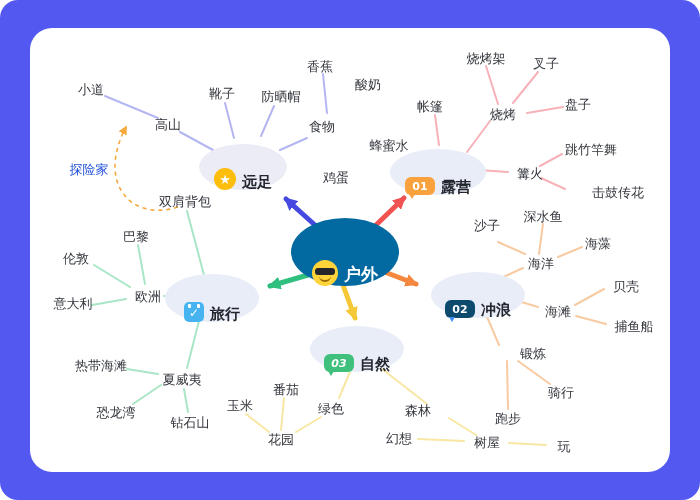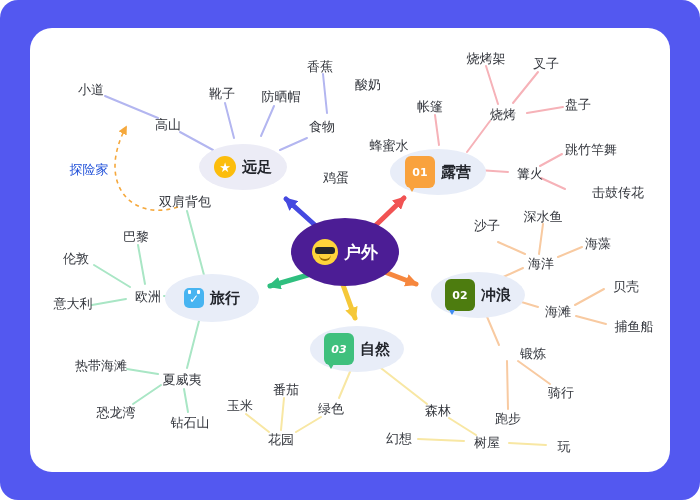--- a/index.html
+++ b/index.html
@@ -2,32 +2,32 @@
 <html><head>
 <meta charset="utf-8">
 <style>
   html,body{margin:0;padding:0;background:#fff;}
   .stage{position:relative;width:700px;height:500px;font-family:"DejaVu Sans","Liberation Sans",sans-serif;}
   .frame{position:absolute;inset:0;background:#5358f0;border-radius:18px;}
   .canvas{position:absolute;left:30px;top:28px;width:640px;height:444px;background:#ffffff;border-radius:22px;overflow:hidden;}
   .links{position:absolute;left:0;top:0;}
   .lbl{position:absolute;transform:translate(-50%,-50%);font-size:13px;color:#33363d;white-space:nowrap;line-height:1;}
   .lbl.orange{color:#1d4ed8;}
-  .node{position:absolute;transform:translate(-50%,-50%);display:flex;align-items:center;justify-content:center;gap:6px;border-radius:50%;}
+  .node{position:absolute;transform:translate(-50%,-50%);display:flex;align-items:flex-end;justify-content:center;gap:6px;border-radius:50%;}
   .node .ntext{font-size:15px;font-weight:600;color:#23262d;white-space:nowrap;line-height:1;}
   .fill-hike{background:#ececf6;}
   .fill-topic{background:#e8edf8;}
-  .root-node{background:#4c1d95;}
+  .root-node{background:#0369a1;}
   .root-node .rtext{font-size:17px;font-weight:bold;color:#ffffff;white-space:nowrap;}
   
-  .badge{position:relative;min-width:24px;height:32px;padding:0 3px;border-radius:6px;display:flex;align-items:center;justify-content:center;
+  .badge{position:relative;min-width:24px;height:18px;padding:0 3px;border-radius:6px;display:flex;align-items:center;justify-content:center;
          color:#fff;font-size:11px;font-weight:bold;line-height:1;}
   .badge::after{content:'';position:absolute;bottom:-4px;left:4px;border-left:3px solid transparent;border-right:3px solid transparent;border-top:5px solid #000;}
   .bg-orange{background:#f9a23d;} .bg-orange::after{border-top-color:#f9a23d;}
-  .bg-blue{background:#4d7c0f;} .bg-blue::after{border-top-color:#3f8cf3;}
+  .bg-blue{background:#0c4a6e;} .bg-blue::after{border-top-color:#3f8cf3;}
   .bg-green{background:#3fc07d;font-style:italic;} .bg-green::after{border-top-color:#3fc07d;}
   
   .star-badge{width:22px;height:22px;border-radius:50%;background:#fcbd0c;display:flex;align-items:center;justify-content:center;}
   .star-badge::before{content:'\2605';color:#fff;font-size:13px;line-height:1;}
   
   .cal-icon{position:relative;width:20px;height:20px;background:#47b4f1;border-radius:5px;}
   .cal-icon::before{content:'';position:absolute;top:2px;left:4px;width:3px;height:4px;background:#fff;border-radius:1px;box-shadow:9px 0 #fff;}
   .cal-icon::after{content:'\2713';position:absolute;left:0;right:0;top:4px;text-align:center;color:#fff;font-size:12px;font-weight:bold;}
   
   .emoji{position:relative;width:26px;height:26px;background:#ffd43b;border-radius:50%;flex:0 0 auto;}
@@ -159,21 +159,21 @@
     <div class="lbl" style="left:528px;top:283px">海滩</div>
     <div class="lbl" style="left:604px;top:298px">捕鱼船</div>
     <div class="lbl" style="left:503px;top:325px">锻炼</div>
     <div class="lbl" style="left:531px;top:364px">骑行</div>
     <div class="lbl" style="left:478px;top:390px">跑步</div>
 
     <div class="lbl" style="left:301px;top:380px">绿色</div>
     <div class="lbl" style="left:256px;top:361px">番茄</div>
     <div class="lbl" style="left:210px;top:377px">玉米</div>
     <div class="lbl" style="left:251px;top:411px">花园</div>
-    <div class="lbl" style="left:408px;top:382px">森林</div>
+    <div class="lbl" style="left:388px;top:382px">森林</div>
     <div class="lbl" style="left:369px;top:410px">幻想</div>
     <div class="lbl" style="left:457px;top:414px">树屋</div>
     <div class="lbl" style="left:534px;top:418px">玩</div>
 
     <div class="lbl" style="left:155px;top:173px">双肩背包</div>
     <div class="lbl" style="left:106px;top:208px">巴黎</div>
     <div class="lbl" style="left:46px;top:230px">伦敦</div>
     <div class="lbl" style="left:43px;top:275px">意大利</div>
     <div class="lbl" style="left:118px;top:268px">欧洲</div>
     <div class="lbl" style="left:71px;top:337px">热带海滩</div>

